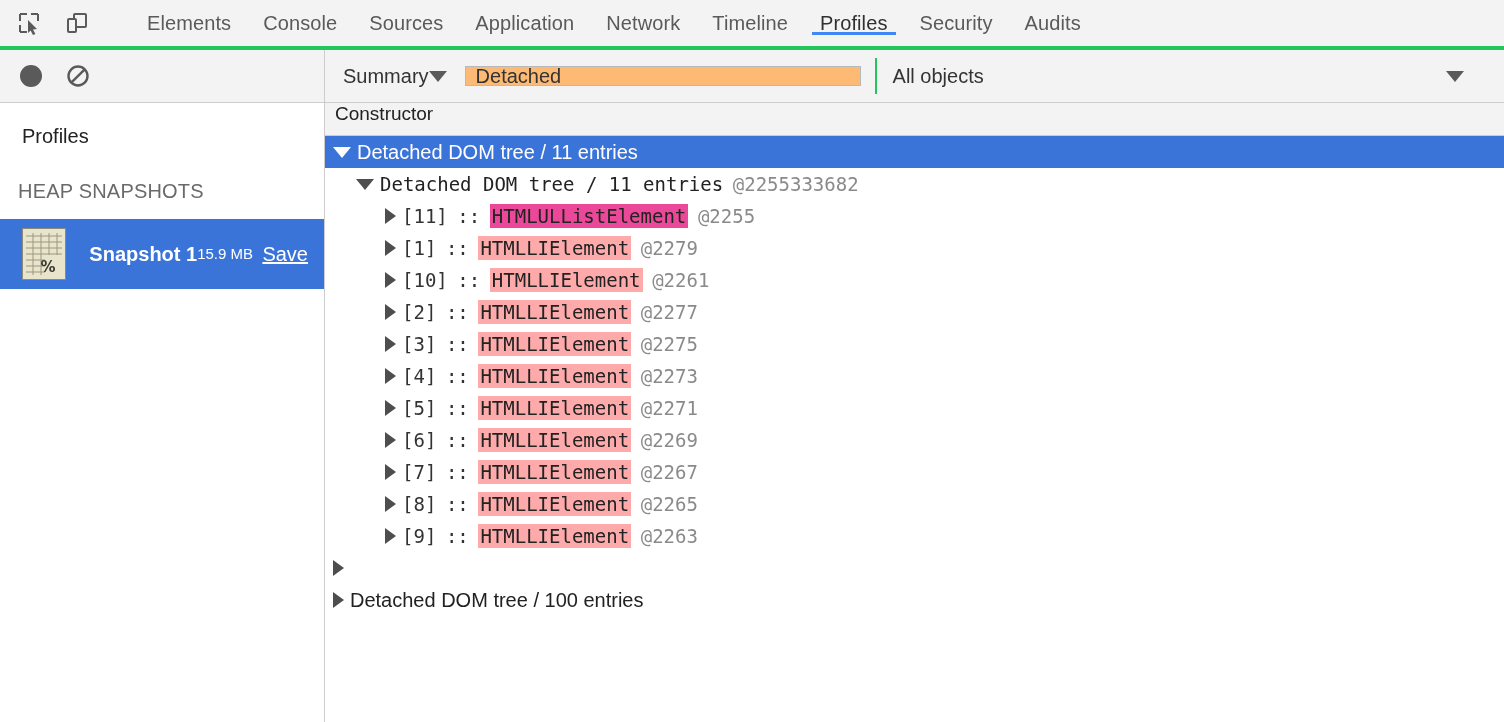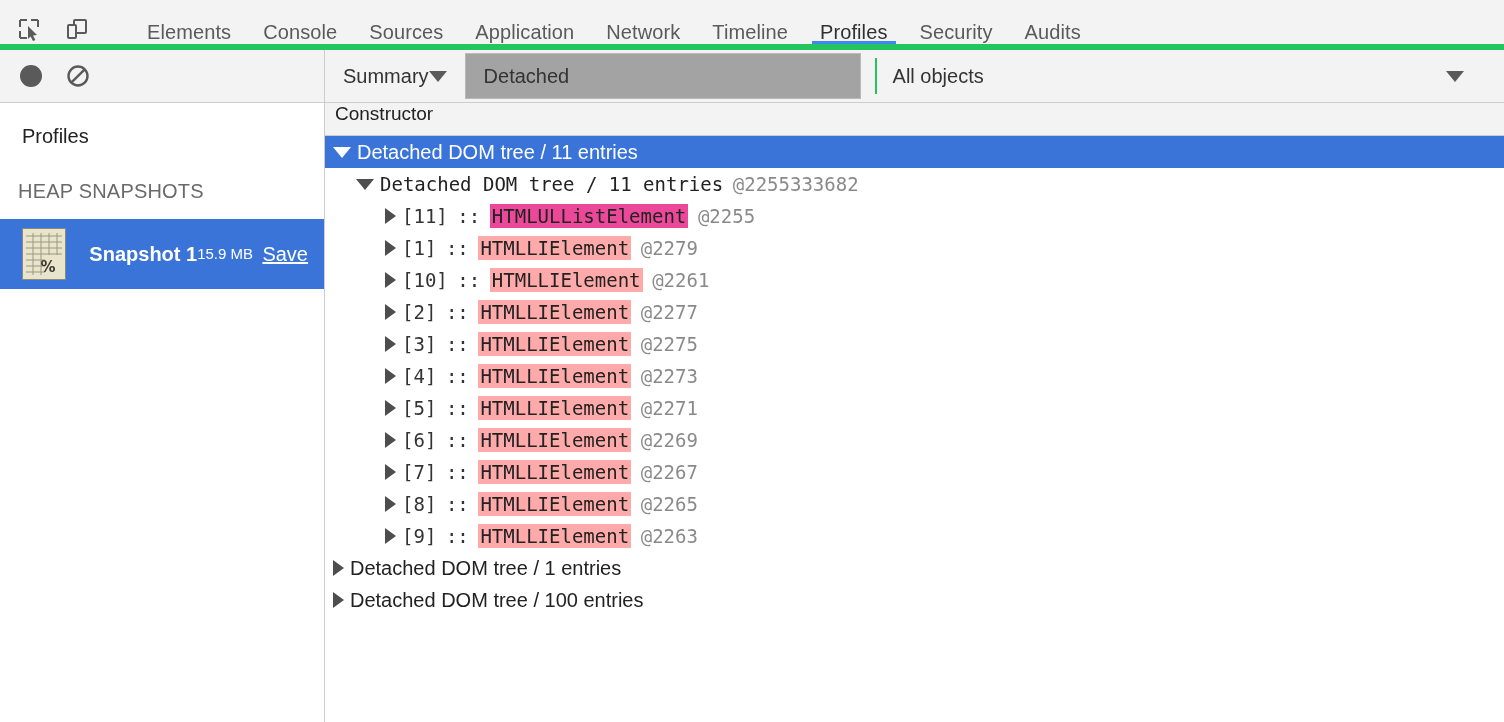--- a/index.html
+++ b/index.html
@@ -20,23 +20,23 @@
     display: flex;
     flex-direction: column;
     background: #ffffff;
   }
 
   
   .tabbar {
     height: 50px;
     min-height: 50px;
     background: #f3f3f3;
-    border-bottom: 6px solid #22c55e;
-    display: flex;
-    align-items: flex-end;
+    border-bottom: 4px solid #22c55e;
+    display: flex;
+    align-items: center;
     padding-left: 14px;
   }
 
   .tool-icons {
     display: flex;
     align-items: center;
     gap: 18px;
     padding-right: 16px;
   }
 
@@ -231,26 +231,26 @@
   .caret {
     width: 0;
     height: 0;
     border-left: 9px solid transparent;
     border-right: 9px solid transparent;
     border-top: 11px solid #5a5a5a;
   }
 
   .filter-input {
     width: 396px;
-    height: 46px;
-    background: #a3a3a3;
+    height: 20px;
+    background: #fdba74;
     border: 1px solid #b9b9b9;
     font-size: 20px;
     color: #333333;
-    padding: 0 18px;
+    padding: 0 10px;
     font-family: "Liberation Sans", sans-serif;
     outline: none;
   }
 
   .objects-select {
     flex: 1;
     display: flex;
     align-items: center;
     justify-content: space-between;
     border-left: 2px solid #22c55e;
@@ -619,21 +619,20 @@
           <span class="sp"></span>
           <span class="idx">::</span>
           <span class="sp"></span>
           <span class="cls hl-red">HTMLLIElement</span>
           <span class="sp"></span>
           <span class="addr">@2263</span>
         </div>
 
         <div class="row ind-0">
           <span class="tri closed"></span>
-          <span class="row-label">Detached DOM tree / 1 entries</span>
         </div>
 
         <div class="row ind-0">
           <span class="tri closed"></span>
           <span class="row-label">Detached DOM tree / 100 entries</span>
         </div>
 
       </div>
     </div>
   </div>

